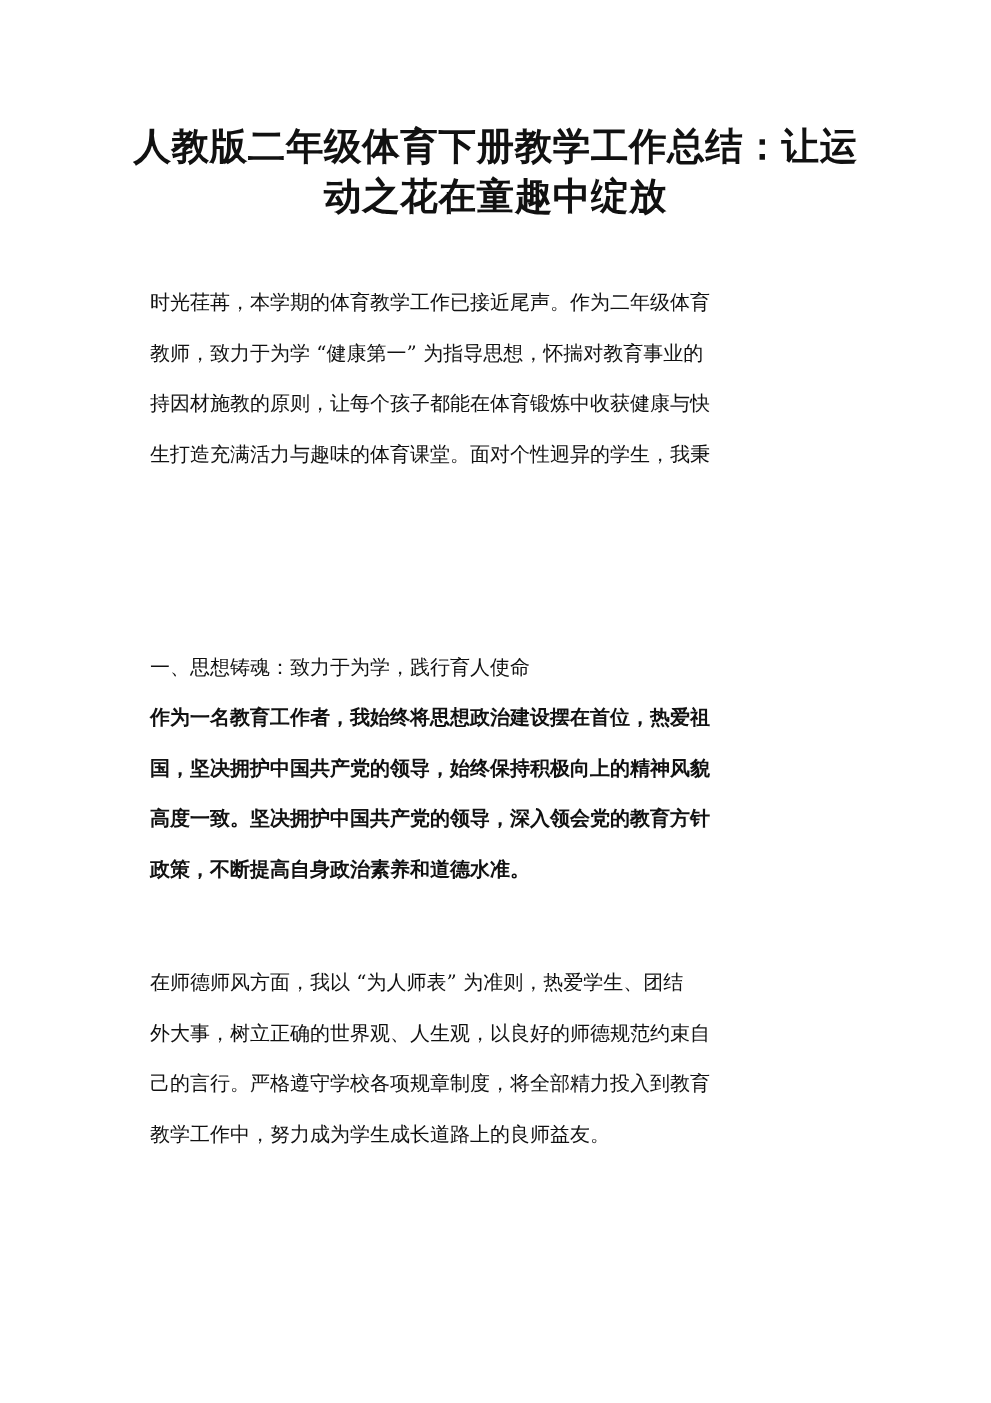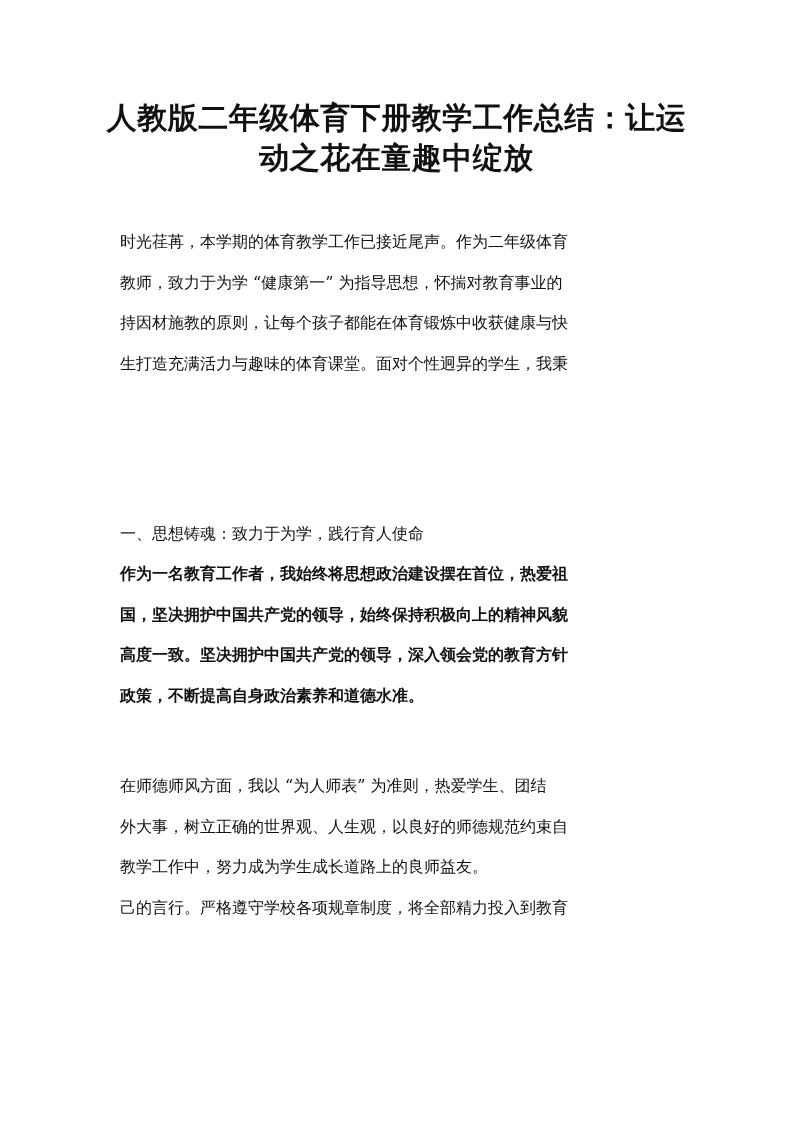--- a/index.html
+++ b/index.html
@@ -33,15 +33,15 @@
 <p class="para" style="top:554px;font-weight:bold;">
   <span class="line">作为一名教育工作者，我始终将思想政治建设摆在首位，热爱祖</span>
   <span class="line">国，坚决拥护中国共产党的领导，始终保持积极向上的精神风貌</span>
   <span class="line">高度一致。坚决拥护中国共产党的领导，深入领会党的教育方针</span>
   <span class="line">政策，不断提高自身政治素养和道德水准。</span>
 </p>
 
 <p class="para" style="top:766px;">
   <span class="line">在师德师风方面，我以 “为人师表” 为准则，热爱学生、团结</span>
   <span class="line">外大事，树立正确的世界观、人生观，以良好的师德规范约束自</span>
+  <span class="line">己的言行。严格遵守学校各项规章制度，将全部精力投入到教育</span>
   <span class="line">教学工作中，努力成为学生成长道路上的良师益友。</span>
-  <span class="line">己的言行。严格遵守学校各项规章制度，将全部精力投入到教育</span>
 </p>
 
 </body></html>

